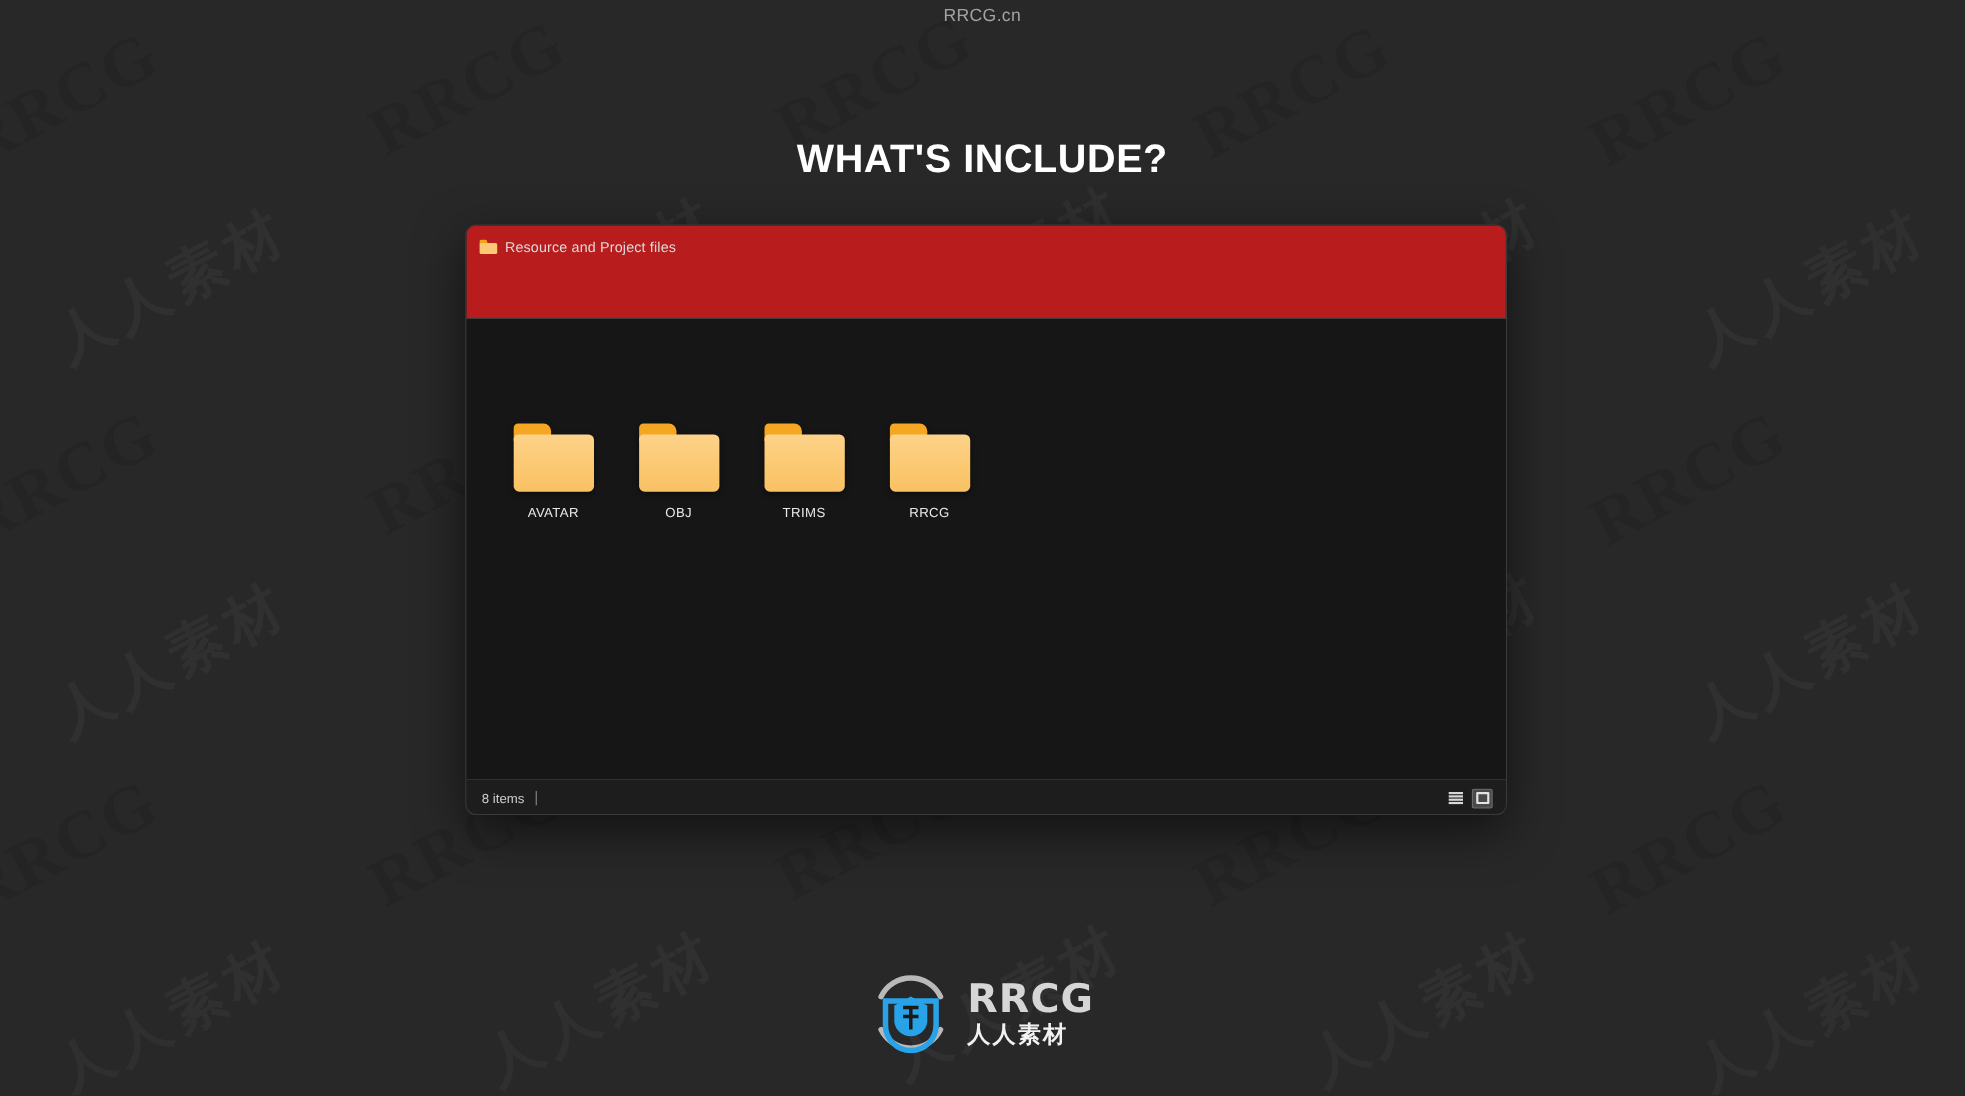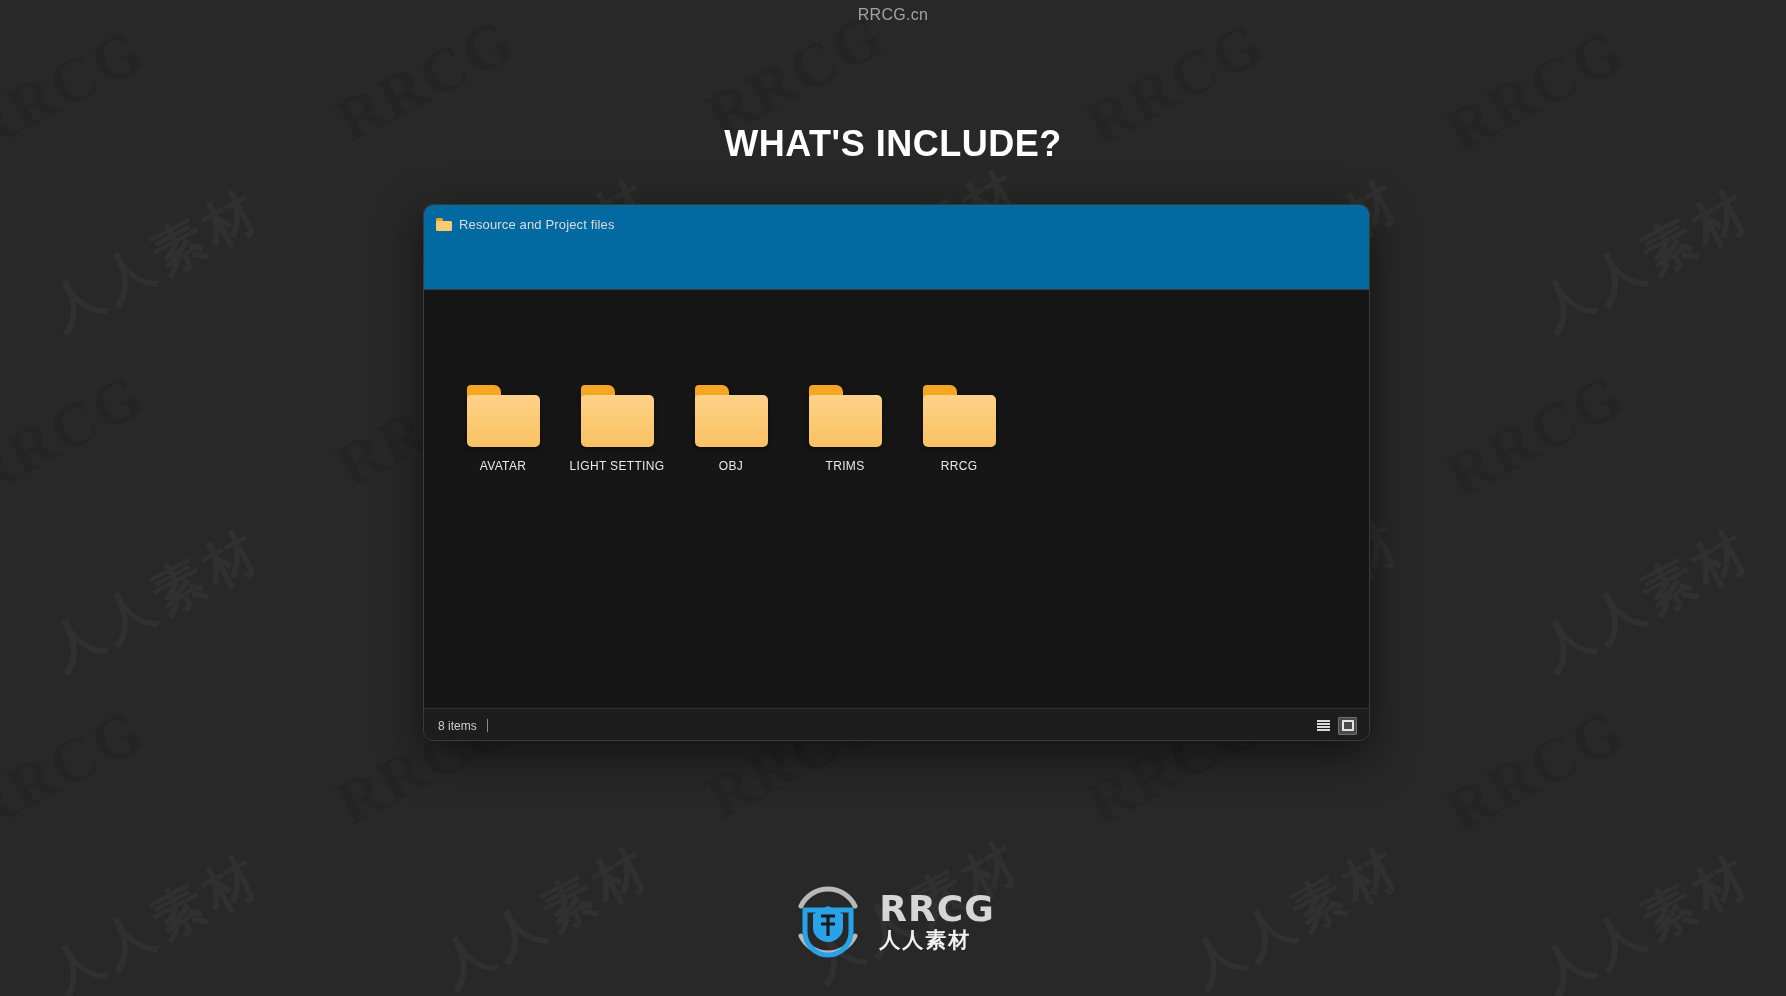--- a/index.html
+++ b/index.html
@@ -75,21 +75,21 @@
     background:#232323;
     border:1px solid #3a3a3a;
     box-shadow:0 14px 44px rgba(0,0,0,.55);
     overflow:hidden;
     display:flex;
     flex-direction:column;
   }
   #titlebar {
     height:85px;
     flex:0 0 85px;
-    background:#0369a1;
+    background:#b91c1c;
     border-bottom:1px solid #3d3d3d;
     padding:12px 0 0 12px;
   }
   #titlebar-row {
     display:flex;
     align-items:center;
     gap:7px;
   }
   #titlebar-label {
     color:#dcdcdc;
@@ -283,27 +283,20 @@
               <span class="f-tab"></span>
               <span class="f-body"></span>
             </div>
             <div class="folder-label">AVATAR</div>
           </div>
           <div class="folder-item">
             <div class="folder-icon">
               <span class="f-tab"></span>
               <span class="f-body"></span>
             </div>
-            <div class="folder-label">LIGHT SETTING</div>
-          </div>
-          <div class="folder-item">
-            <div class="folder-icon">
-              <span class="f-tab"></span>
-              <span class="f-body"></span>
-            </div>
             <div class="folder-label">OBJ</div>
           </div>
           <div class="folder-item">
             <div class="folder-icon">
               <span class="f-tab"></span>
               <span class="f-body"></span>
             </div>
             <div class="folder-label">TRIMS</div>
           </div>
           <div class="folder-item">

